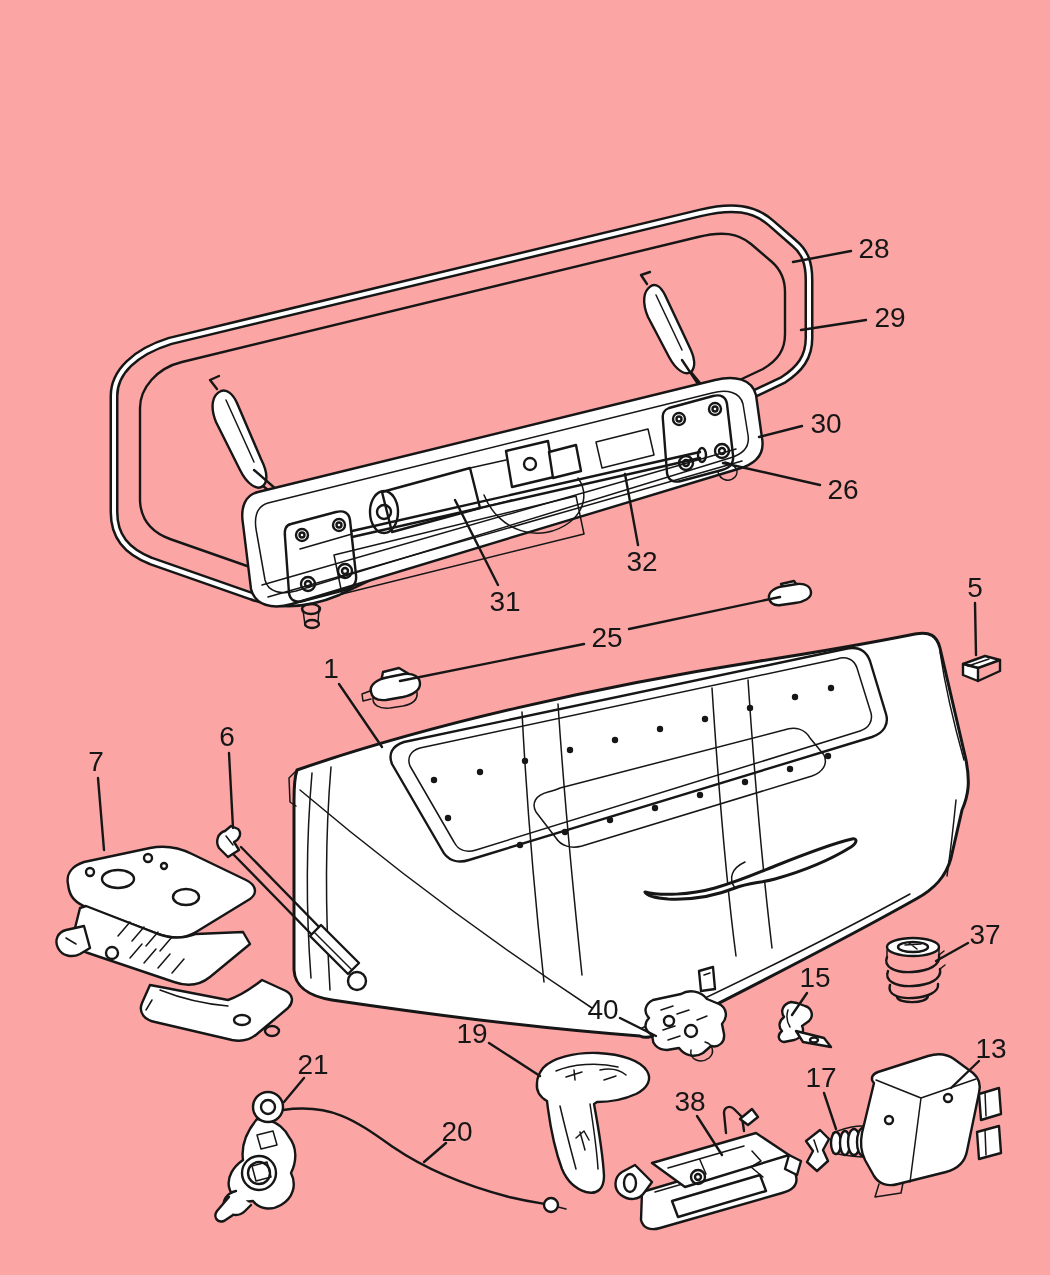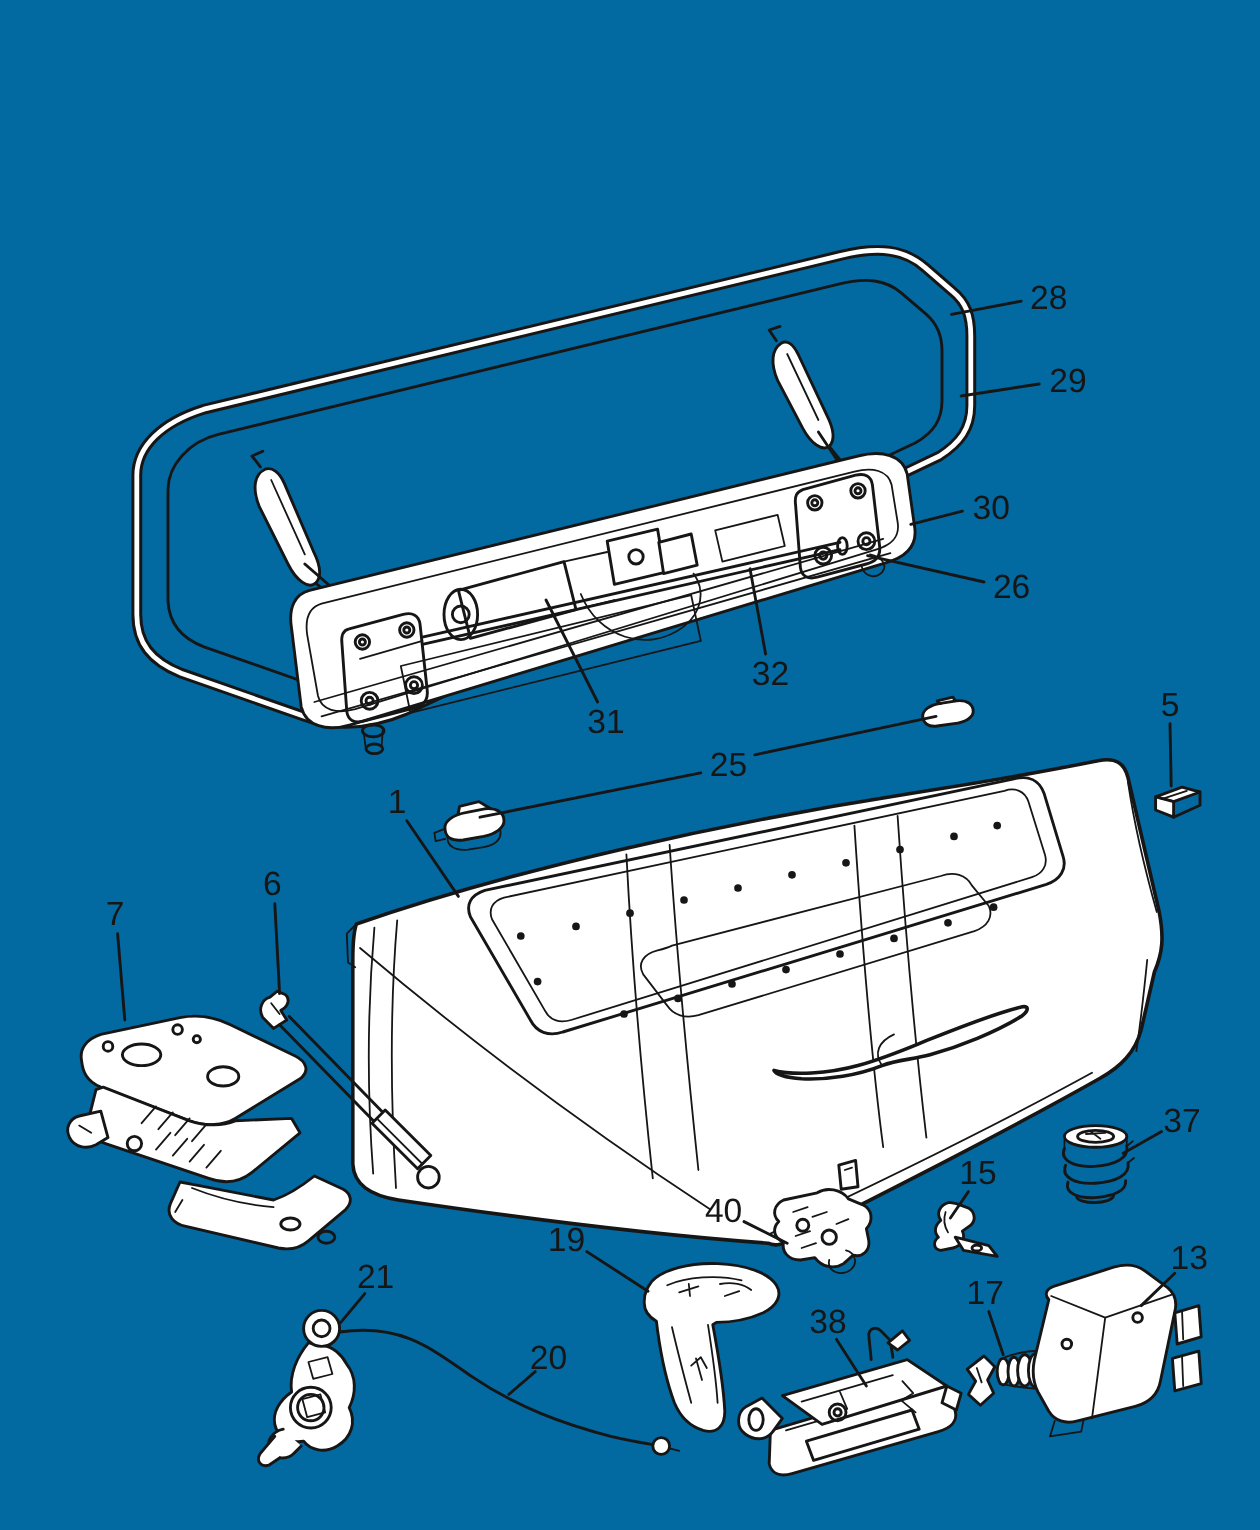--- a/index.html
+++ b/index.html
@@ -1,16 +1,16 @@
 <!DOCTYPE html>
 <html><head>
 <meta charset="utf-8">
 <style>
   html,body{margin:0;padding:0;background:#ffffff;}
-  #canvas{position:relative;width:1050px;height:1275px;background:#0369a1;overflow:hidden;}
+  #canvas{position:relative;width:1050px;height:1275px;background:#fca5a5;overflow:hidden;}
   svg{display:block;}
   svg *{vector-effect:none;}
   path,circle,ellipse,line,polyline,rect{fill:none;stroke:#161616;stroke-width:2.4;stroke-linecap:round;stroke-linejoin:round;}
   .seal{stroke-width:9;}
   .sealw{stroke:#ffffff;stroke-width:4;}
   .wf{fill:#ffffff;}
   .thin{stroke-width:1.5;}
   .th3{stroke-width:3;}
   .dot{fill:#161616;stroke:none;}
   text{font-family:"Liberation Sans",sans-serif;fill:#161616;stroke:none;}

